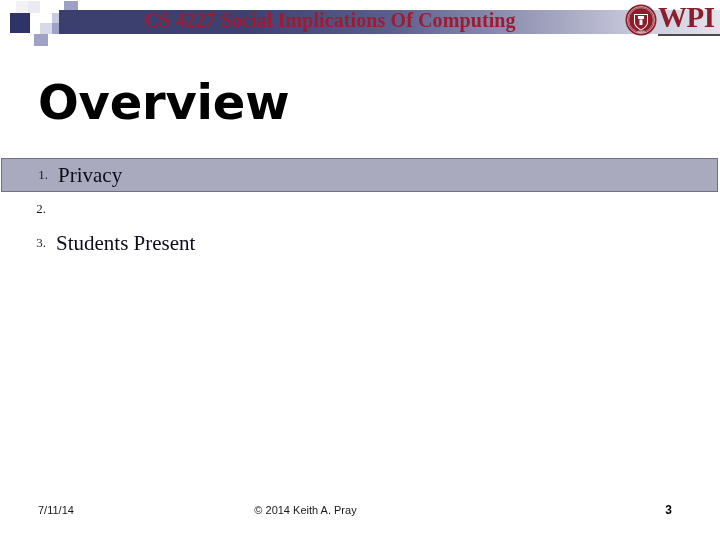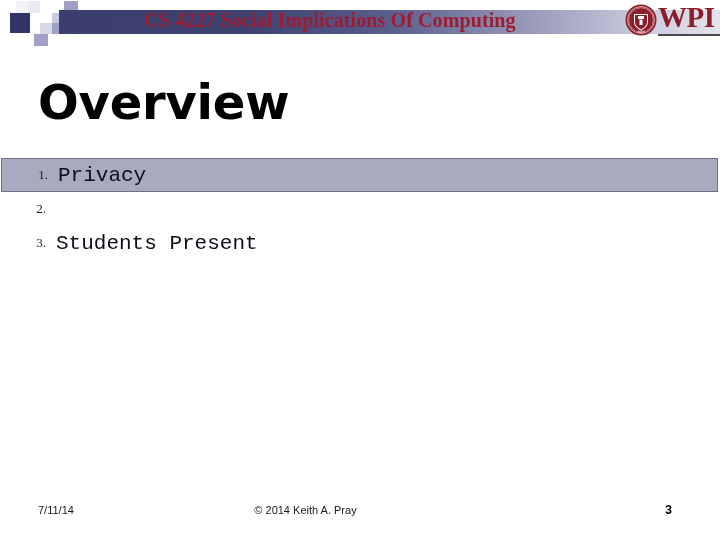--- a/index.html
+++ b/index.html
@@ -128,21 +128,21 @@
   .outline-num {
     width: 56px;
     text-align: right;
     padding-right: 10px;
     box-sizing: border-box;
     font-family: "Liberation Serif", serif;
     font-size: 13px;
     color: #1a1a2e;
   }
   .outline-text {
-    font-family: Liberation Mono, monospace;
+    font-family: Liberation Serif, serif;
     font-size: 21px;
     color: #0d0d1a;
   }
 
   
   #slide-footer {
     position: absolute;
     left: 0;
     bottom: 0;
     width: 720px;

